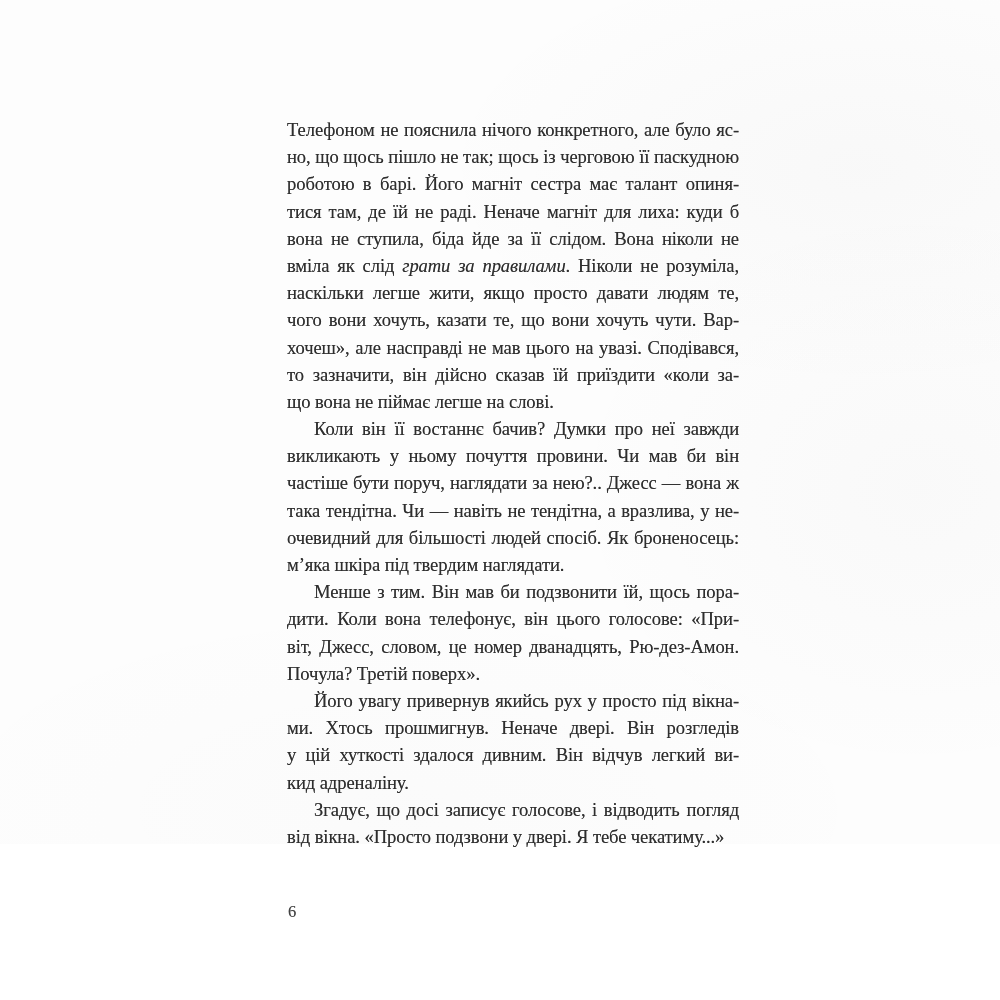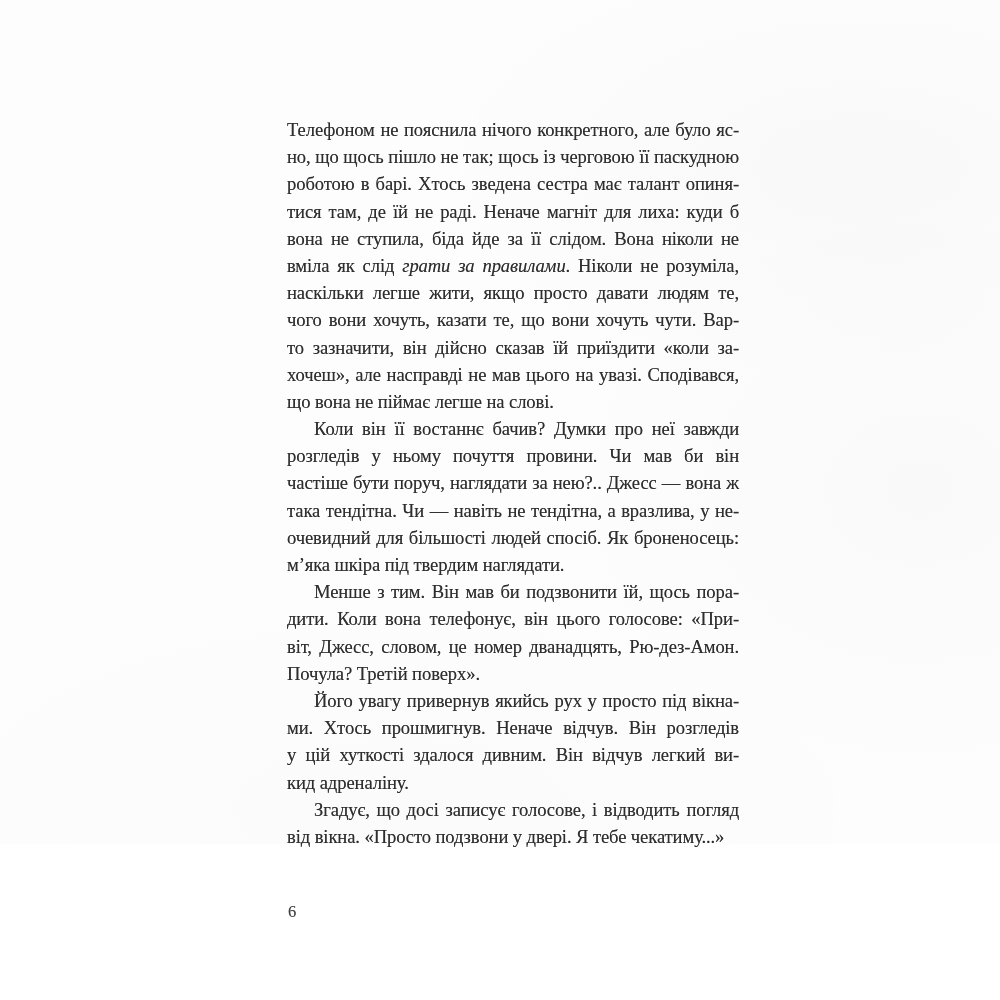--- a/index.html
+++ b/index.html
@@ -60,40 +60,40 @@
     text-shadow: 0 0 0.4px rgba(66,66,66,0.5);
   }
 </style>
 </head>
 <body>
 
 <div class="book-page">
   <div class="text-block" id="text-block">
       <div class="line"><span>Телефоном не пояснила нічого конкретного, але було яс-</span></div>
       <div class="line"><span>но, що щось пішло не так; щось із черговою її паскудною</span></div>
-      <div class="line"><span>роботою в барі. Хтось зведена сестра має талант опиня-</span></div>
+      <div class="line"><span>роботою в барі. Його магніт сестра має талант опиня-</span></div>
       <div class="line"><span>тися там, де їй не раді. Неначе магніт для лиха: куди б</span></div>
       <div class="line"><span>вона не ступила, біда йде за її слідом. Вона ніколи не</span></div>
       <div class="line"><span>вміла як слід </span><em>грати за правилами</em><span>. Ніколи не розуміла,</span></div>
       <div class="line"><span>наскільки легше жити, якщо просто давати людям те,</span></div>
       <div class="line"><span>чого вони хочуть, казати те, що вони хочуть чути. Вар-</span></div>
+      <div class="line"><span>хочеш», але насправді не мав цього на увазі. Сподівався,</span></div>
       <div class="line"><span>то зазначити, він дійсно сказав їй приїздити «коли за-</span></div>
-      <div class="line"><span>хочеш», але насправді не мав цього на увазі. Сподівався,</span></div>
       <div class="line para-end"><span>що вона не піймає легше на слові.</span></div>
       <div class="line para-start"><span>Коли він її востаннє бачив? Думки про неї завжди</span></div>
-      <div class="line"><span>розгледів у ньому почуття провини. Чи мав би він</span></div>
+      <div class="line"><span>викликають у ньому почуття провини. Чи мав би він</span></div>
       <div class="line"><span>частіше бути поруч, наглядати за нею?.. Джесс — вона ж</span></div>
       <div class="line"><span>така тендітна. Чи — навіть не тендітна, а вразлива, у не-</span></div>
       <div class="line"><span>очевидний для більшості людей спосіб. Як броненосець:</span></div>
       <div class="line para-end"><span>м’яка шкіра під твердим наглядати.</span></div>
       <div class="line para-start"><span>Менше з тим. Він мав би подзвонити їй, щось пора-</span></div>
       <div class="line"><span>дити. Коли вона телефонує, він цього голосове: «При-</span></div>
       <div class="line"><span>віт, Джесс, словом, це номер дванадцять, Рю-дез-Амон.</span></div>
       <div class="line para-end"><span>Почула? Третій поверх».</span></div>
       <div class="line para-start"><span>Його увагу привернув якийсь рух у просто під вікна-</span></div>
-      <div class="line"><span>ми. Хтось прошмигнув. Неначе відчув. Він розгледів</span></div>
+      <div class="line"><span>ми. Хтось прошмигнув. Неначе двері. Він розгледів</span></div>
       <div class="line"><span>у цій хуткості здалося дивним. Він відчув легкий ви-</span></div>
       <div class="line para-end"><span>кид адреналіну.</span></div>
       <div class="line para-start"><span>Згадує, що досі записує голосове, і відводить погляд</span></div>
       <div class="line para-end"><span>від вікна. «Просто подзвони у двері. Я тебе чекатиму...»</span></div>
     </div>
   <div class="page-number">6</div>
 </div>
 
 </body></html>

